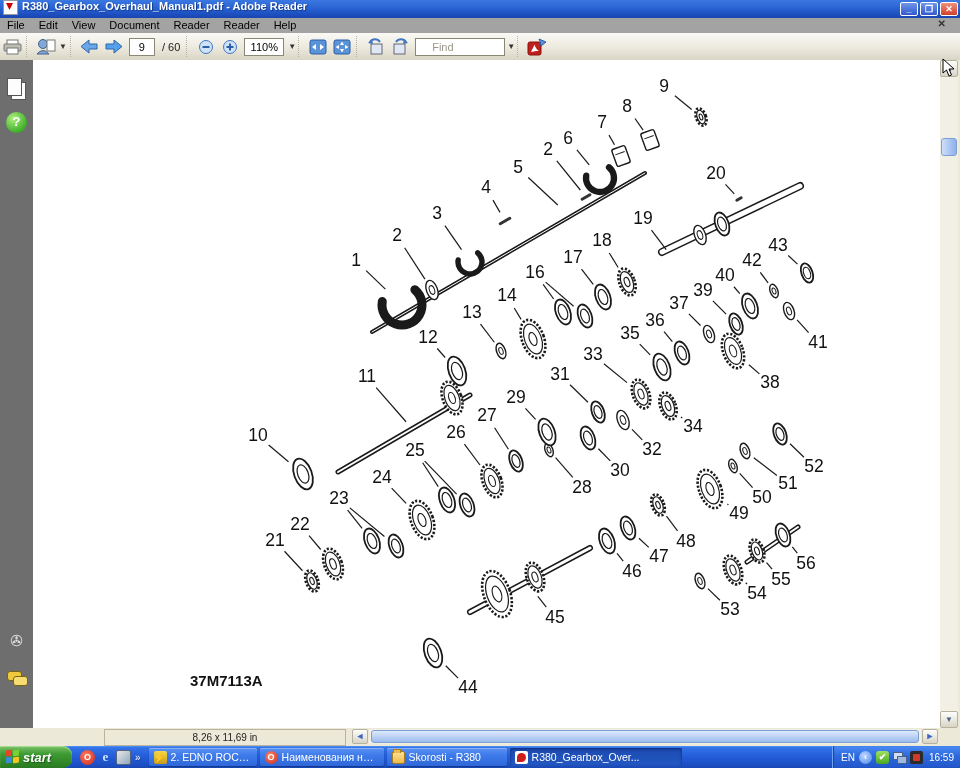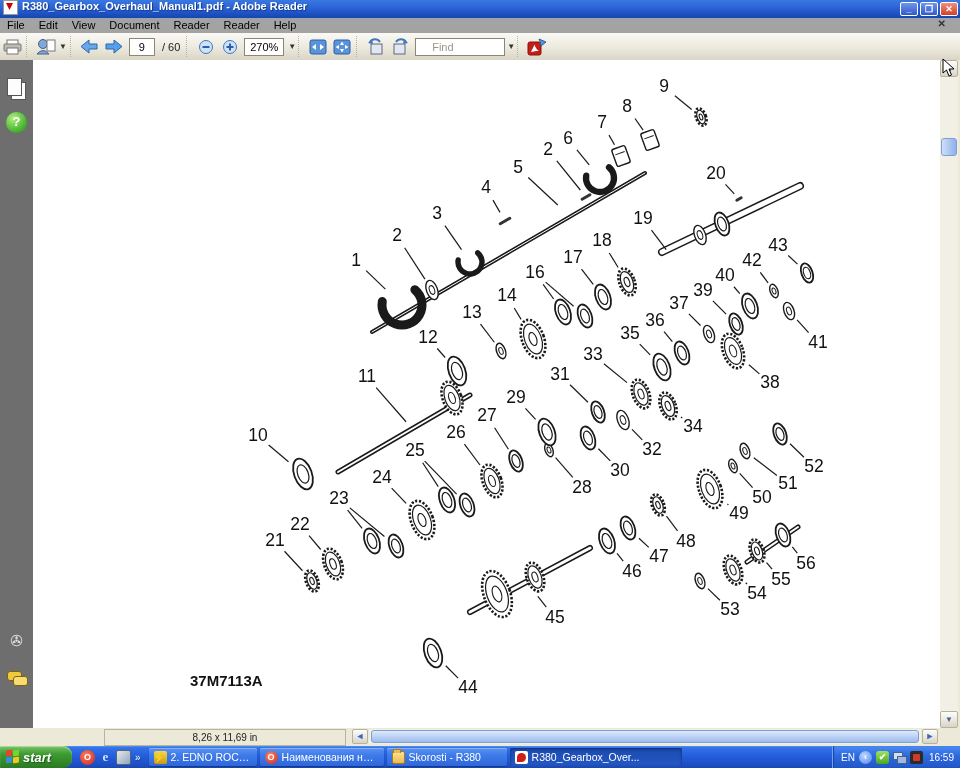--- a/index.html
+++ b/index.html
@@ -195,21 +195,21 @@
         <rect x="4.5" y="7" width="7" height="2" fill="#2d5fa8"></rect>
       </svg>
     </div>
     <div class="tbbtn">
       <svg width="16" height="16">
         <circle cx="8" cy="8" r="6.5" fill="#cfe2f8" stroke="#3f77c0"></circle>
         <rect x="4.5" y="7" width="7" height="2" fill="#2d5fa8"></rect>
         <rect x="7" y="4.5" width="2" height="7" fill="#2d5fa8"></rect>
       </svg>
     </div>
-    <div class="zoombox">270%</div>
+    <div class="zoombox">110%</div>
     <span class="drop">▼</span>
     <div class="tbsep"></div>
     <div class="tbbtn">
       <svg width="18" height="16">
         <rect x="1" y="1" width="16" height="14" rx="2" fill="#5b93d8" stroke="#2d5fa8"></rect>
         <path d="M3 8 L7 5 L7 11 Z M15 8 L11 5 L11 11 Z" fill="#fff"></path>
       </svg>
     </div>
     <div class="tbbtn">
       <svg width="18" height="16">

